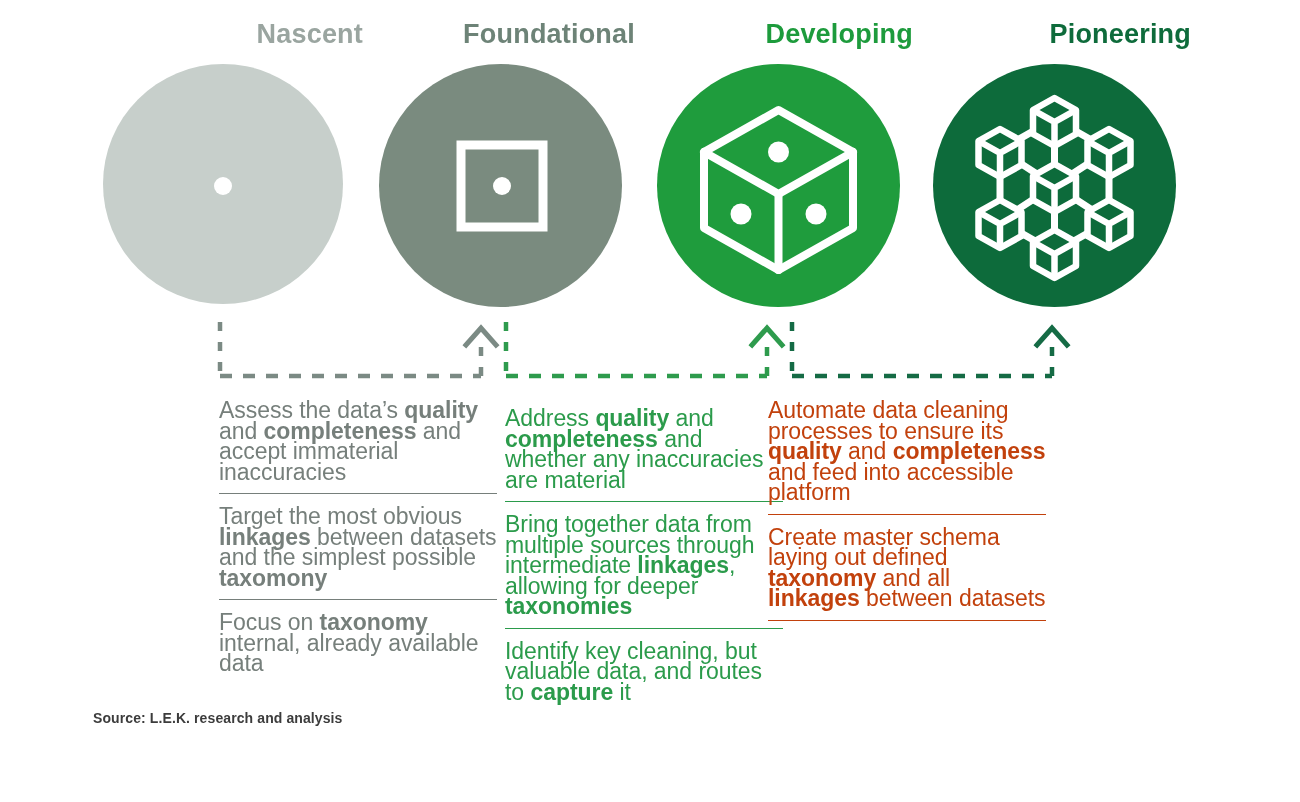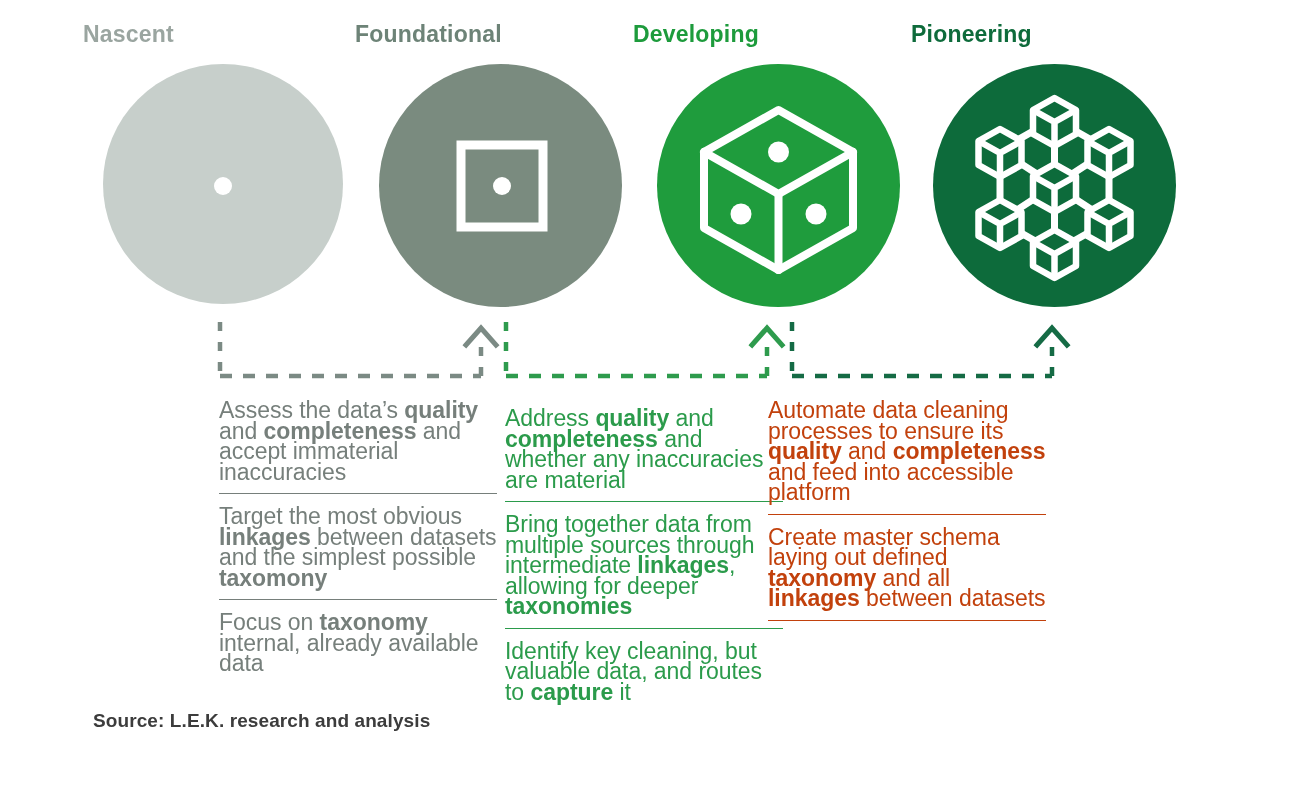--- a/index.html
+++ b/index.html
@@ -28,22 +28,22 @@
     position: absolute;
     left: 0;
     top: 14px;
     width: 1300px;
     height: 44px;
   }
   .stage-title {
     position: absolute;
     top: 0;
     width: 280px;
-    text-align: left;
-    font-size: 23px;
+    text-align: right;
+    font-size: 27px;
     font-weight: bold;
     letter-spacing: 0.2px;
     line-height: 40px;
     white-space: nowrap;
   }
   .st-0 { left: 83px;  color: #9aa5a0; }
   .st-1 { left: 355px; color: #6d8377; }
   .st-2 { left: 633px; color: #1d9b3c; }
   .st-3 { left: 911px; color: #0e6b3b; }
 
@@ -95,21 +95,21 @@
   }
   .point + .point { padding-top: 12px; }
   .point.has-rule { border-bottom: 1.3px solid currentColor; }
   .point b { font-weight: bold; }
 
   
   .source {
     position: absolute;
     left: 93px;
     top: 710px;
-    font-size: 19px;
+    font-size: 14px;
     font-weight: bold;
     color: #3c3c3c;
     letter-spacing: 0.1px;
   }
 </style>
 </head>
 <body>
 
 <div class="stage">
 

